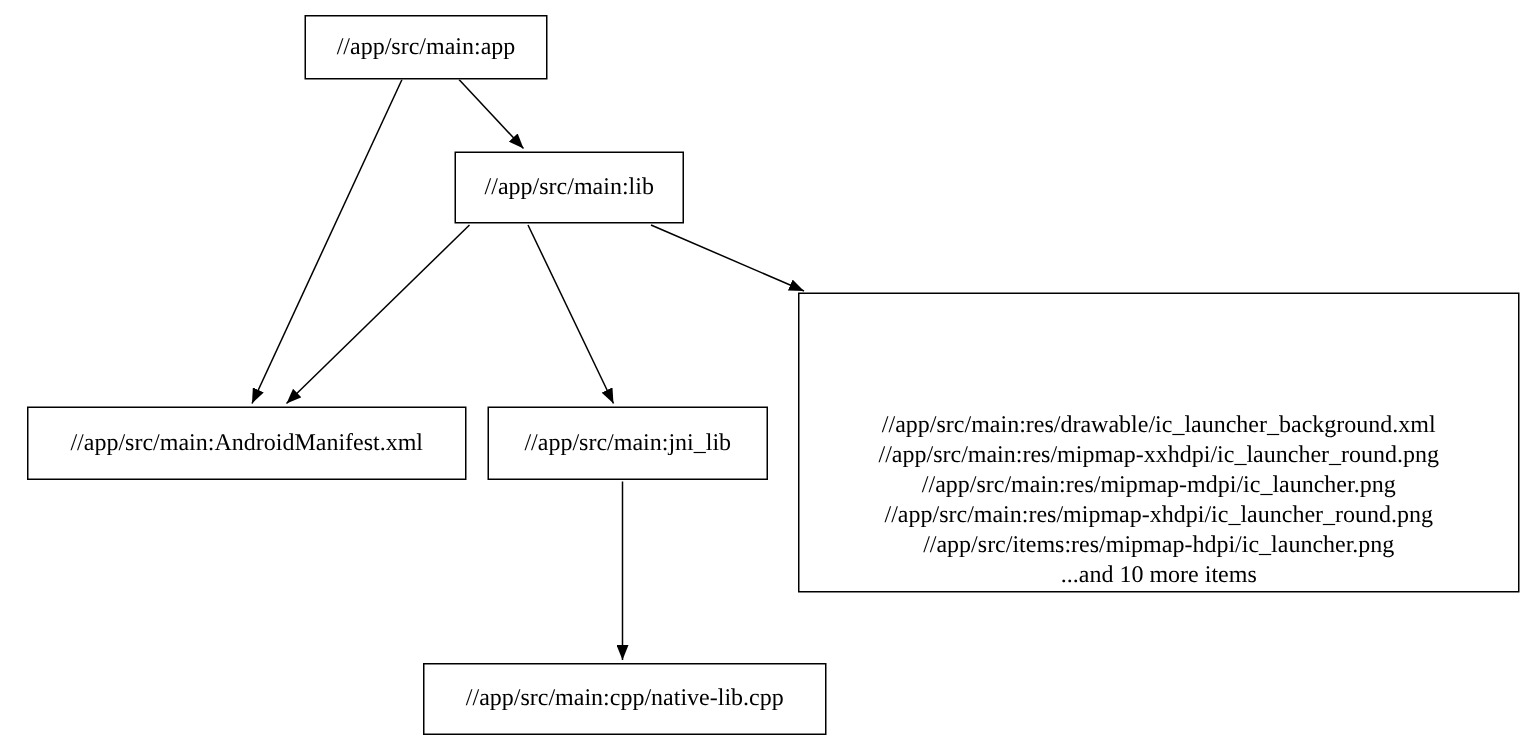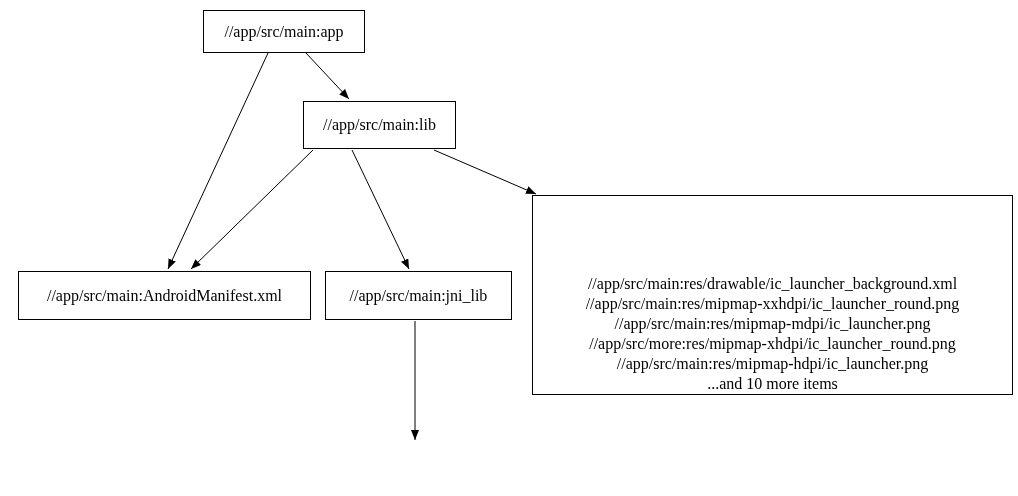--- a/index.html
+++ b/index.html
@@ -78,19 +78,22 @@
   </div>
 
   <div class="node node-jni">
     <span>//app/src/main:jni_lib</span>
   </div>
 
   <div class="node node-res">
     <span class="res-line">//app/src/main:res/drawable/ic_launcher_background.xml</span>
     <span class="res-line">//app/src/main:res/mipmap-xxhdpi/ic_launcher_round.png</span>
     <span class="res-line">//app/src/main:res/mipmap-mdpi/ic_launcher.png</span>
-    <span class="res-line">//app/src/more:res/mipmap-xhdpi/ic_launcher_round.png</span>
-    <span class="res-line">//app/src/main:res/mipmap-hdpi/ic_launcher.png</span>
+    <span class="res-line">//app/src/main:res/mipmap-xhdpi/ic_launcher_round.png</span>
+    <span class="res-line">//app/src/items:res/mipmap-hdpi/ic_launcher.png</span>
     <span class="res-line">...and 10 more items</span>
   </div>
 
+  <div class="node node-cpp">
+    <span>//app/src/main:cpp/native-lib.cpp</span>
+  </div>
 
 </div>
 
 </body></html>

